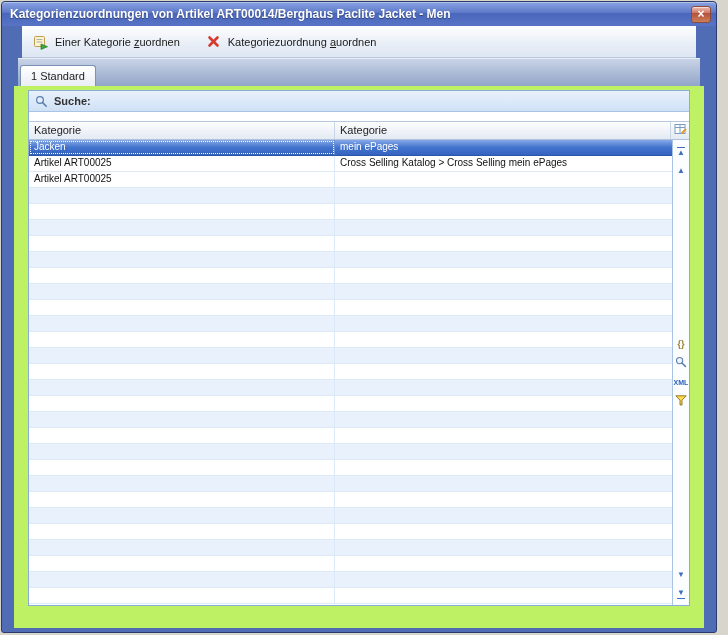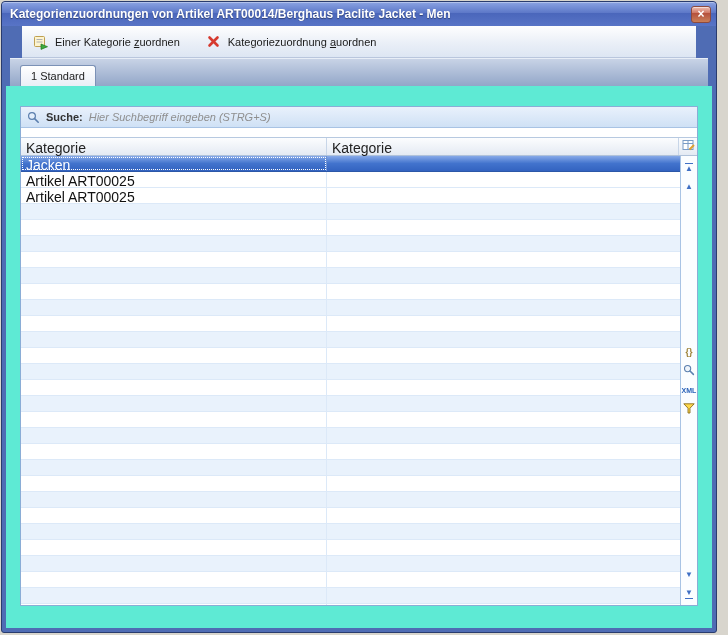--- a/index.html
+++ b/index.html
@@ -14,40 +14,40 @@
     box-shadow:inset 0 1px 0 rgba(255,255,255,.35)}
   .title{flex:1;text-shadow:0 1px 1px rgba(0,0,0,.4);white-space:nowrap;overflow:hidden}
   .close{width:20px;height:17px;border:1px solid #8d4a3e;border-radius:3px;cursor:default;
     background:linear-gradient(#eebdb1,#cf7763 40%,#b5503c 41%,#c97f58);
     color:#fff;font-size:12px;font-weight:bold;display:flex;align-items:center;justify-content:center;line-height:1;
     box-shadow:inset 0 1px 0 rgba(255,255,255,.5)}
   .toolbar{height:32px;flex:0 0 32px;margin:0 20px;background:linear-gradient(#fefefe,#eaeff7 55%,#dde6f3);
     border-bottom:1px solid #b9c6dd;display:flex;align-items:center;padding:0 6px;gap:16px}
   .tbtn{display:flex;align-items:center;gap:6px;font-size:11px;color:#1a1a1a;padding:3px 5px;border-radius:3px}
   .ticon{display:flex;align-items:center;justify-content:center;width:16px;height:16px}
-  .tabstrip{height:28px;flex:0 0 28px;margin:0 8px;background:linear-gradient(#c8d3e6,#92a6c8);
-    display:flex;align-items:flex-end;padding-left:10px;border-top:1px solid #e8eef7}
+  .tabstrip{height:28px;flex:0 0 28px;margin:0 16px;background:linear-gradient(#c8d3e6,#92a6c8);
+    display:flex;align-items:flex-end;padding-left:2px;border-top:1px solid #e8eef7}
   .tab{height:21px;background:linear-gradient(#ffffff,#e9eef6);border:1px solid #7b91b6;border-bottom:none;
     border-radius:3px 3px 0 0;font-size:11px;padding:4px 10px 0;color:#222}
-  .client{flex:1;margin:0 4px 4px;background:#5eead4;padding:20px 14px 22px;display:flex;overflow:hidden}
+  .client{flex:1;margin:0 12px 4px;background:#bef264;padding:4px 14px 22px;display:flex;overflow:hidden}
   .panel{flex:1;background:#fff;border:1px solid #8aadd6;display:flex;flex-direction:column;overflow:hidden}
   .searchbar{height:21px;flex:0 0 21px;background:linear-gradient(#e9f1fc,#cfe1f5);border-bottom:1px solid #a8c3e4;
     display:flex;align-items:center;gap:6px;padding:0 6px;font-size:11px}
   .search-label{font-weight:bold;color:#333}
   .search-ph{font-style:italic;color:#8f8f8f}
   .gap{height:9px;flex:0 0 9px;background:#fff}
   .grid{flex:1;display:flex;flex-direction:column;overflow:hidden;border-top:1px solid #b7c9e0}
   .ghead{height:18px;flex:0 0 18px;display:flex;background:linear-gradient(#fcfdfe,#e4eaf3);
-    border-bottom:1px solid #b0c2da;font-size:14px;color:#222}
+    border-bottom:1px solid #b0c2da;font-size:11px;color:#222}
   .hc1{width:306px;border-right:1px solid #c8d6e8;padding:2px 0 0 5px}
   .hc2{flex:1;border-right:1px solid #c8d6e8;padding:2px 0 0 5px}
   .hicon{width:18px;display:flex;align-items:center;justify-content:center}
   .gbody-wrap{flex:1;display:flex;overflow:hidden}
   .gbody{flex:1;display:flex;flex-direction:column;overflow:hidden}
-  .row{height:16px;flex:0 0 16px;display:flex;font-size:14px;border-bottom:1px solid #dcе9f8;
+  .row{height:16px;flex:0 0 16px;display:flex;font-size:10px;border-bottom:1px solid #dcе9f8;
     border-bottom:1px solid #dce9f8;color:#111;background:#fff}
   .row .c1{width:306px;border-right:1px solid #dce9f8;padding:1px 0 0 5px;overflow:hidden;white-space:nowrap}
   .row .c2{flex:1;padding:1px 0 0 5px;overflow:hidden;white-space:nowrap}
   .row.alt{background:#e9f2fc}
   .row.selected{background:linear-gradient(#86a9e8,#4273cd 50%,#3363c0);color:#fff;border-bottom-color:#2c57a8}
   .row.selected .c1{outline:1px dotted #fff;outline-offset:-2px;border-right-color:#6a90d4}
   .navstrip{width:17px;flex:0 0 17px;border-left:1px solid #a8c3e4;background:#fbfdff;
     display:flex;flex-direction:column;align-items:center;padding:2px 0}
   .spacer{flex:1}
   .nav-ic{height:15px;margin:2px 0;display:flex;align-items:center;justify-content:center;width:100%}
@@ -101,21 +101,20 @@
     <div class="panel">
 
       <div class="searchbar">
         <span class="ticon" style="width:13px;height:13px">
           <svg width="13" height="13" viewBox="0 0 13 13">
             <circle cx="5" cy="5" r="3.4" fill="#e3eefb" stroke="#5b7fae" stroke-width="1.2"></circle>
             <line x1="7.6" y1="7.6" x2="11.2" y2="11.2" stroke="#5b7fae" stroke-width="1.6" stroke-linecap="round"></line>
           </svg>
         </span>
         <span class="search-label">Suche:</span>
-        <span class="search-ph">Hier Suchbegriff eingeben (STRG+S)</span>
       </div>
 
       <div class="gap"></div>
 
       <div class="grid">
         <div class="ghead">
           <div class="hc1">Kategorie</div>
           <div class="hc2">Kategorie</div>
           <div class="hicon">
             <span>
@@ -126,23 +125,25 @@
                 <line x1="7.5" y1="10.5" x2="12" y2="6" stroke="#e0a030" stroke-width="2"></line>
               </svg>
             </span>
           </div>
         </div>
 
         <div class="gbody-wrap">
           <div class="gbody">
               <div class="row selected">
                 <div class="c1">Jacken</div>
+                <div class="c2">mein ePages</div>
               </div>
               <div class="row">
                 <div class="c1">Artikel ART00025</div>
+                <div class="c2">Cross Selling Katalog &gt; Cross Selling mein ePages</div>
               </div>
               <div class="row">
                 <div class="c1">Artikel ART00025</div>
               </div>
               <div class="row alt">
                 <div class="c1"></div>
                 <div class="c2"></div>
               </div>
               <div class="row">
                 <div class="c1"></div>

